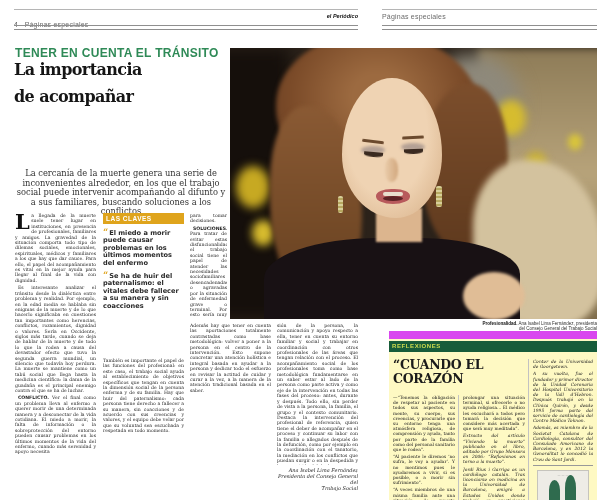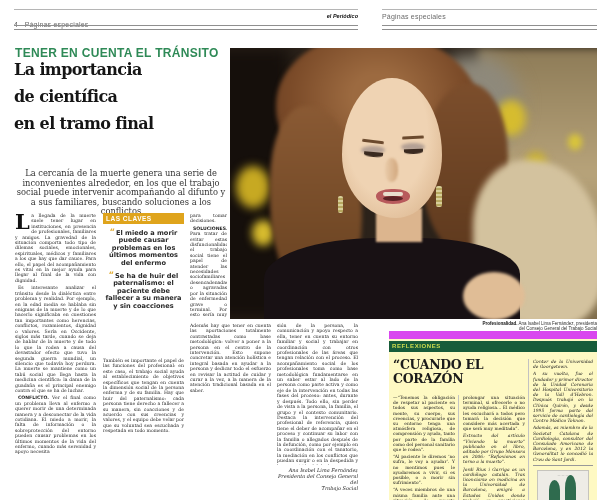--- a/index.html
+++ b/index.html
@@ -29,21 +29,21 @@
   .dropcap{float:left;font-family:"DejaVu Serif",serif;font-weight:bold;font-size:21px;
            line-height:17px;margin:0 1.5px 0 0;color:#111;}
   .signature{font-family:"DejaVu Serif",serif;font-style:italic;font-size:5px;line-height:6px;
              color:#222;text-align:right;}
 
   
   .claves{background:#fff;}
   .claves-bar{background:#dfa41c;color:#fff;font-weight:bold;font-size:6.5px;
               letter-spacing:.5px;padding:2px 3px;}
   .clave-item{margin-top:6px;font-family:"DejaVu Sans",sans-serif;font-weight:bold;
-              font-size:6.6px;line-height:7.4px;color:#2b2b2b;text-align:center;}
+              font-size:6.6px;line-height:7.4px;color:#2b2b2b;}
   .clave-q{color:#dfa41c;font-family:"DejaVu Serif",serif;font-size:9px;line-height:4px;
            margin-right:1px;}
 
   
   .caption{font-size:4.5px;line-height:5.4px;color:#333;text-align:right;}
   .caption b{color:#111;}
 
   
   .photo{left:230px;top:48px;width:367px;height:271px;background:#2b221a;overflow:hidden;}
   .photo div{position:absolute;}
@@ -127,35 +127,34 @@
   </div>
   <div class="abs hdr-double" style="left:14px;top:25px;width:344px;"></div>
 
   <div class="abs hdr-rule-top" style="left:382px;top:9px;width:215px;"></div>
   <div class="abs hdr-text" style="left:382px;top:13px;width:215px;">Páginas especiales</div>
   <div class="abs hdr-double" style="left:382px;top:25px;width:215px;"></div>
 
   <div class="abs kicker" style="left:15px;top:46px;width:215px;">TENER EN CUENTA EL TRÁNSITO</div>
   <div class="abs headline" style="left:14px;top:56px;width:222px;">
     <div>La importancia</div>
-    <div>de científica</div>
-    <div>en el tramo final</div>
+    <div>de acompañar</div>
   </div>
   <div class="abs standfirst" style="left:15px;top:169px;width:212px;text-align:center;">La cercanía de la muerte genera una serie de inconvenientes alrededor, en los que el trabajo social puede intervenir acompañando al difunto y a sus familiares, buscando soluciones a los conflictos</div>
 
   <div class="abs bodytxt" style="left:15px;top:213px;width:81px;height:276px;">
     <p class="first"><span class="dropcap">L</span><span>a llegada de la muerte suele tener lugar en instituciones, en presencia de profesionales, familiares y amigos. La gravedad de la situación comporta todo tipo de dilemas sociales, emocionales, espirituales, médicos y familiares a los que hay que dar cauce. Para ello, el papel del acompañamiento es vital en la mejor ayuda para llegar al final de la vida con dignidad.</span></p>
     <p><span>Es interesante analizar el tránsito desde la dialéctica entre problema y realidad. Por ejemplo, en la edad media se hablaba sin enigmas de la muerte y de lo que hacerlo significaba en cuestiones tan importantes como herencias, conflictos, rozamientos, dignidad o valores. Sería en Occidente, siglos más tarde, cuando se deja de hablar de la muerte y de todo lo que la rodea a causa del devastador efecto que tuvo la segunda guerra mundial, un silencio que todavía hoy perdura. La muerte se mantiene como un tabú social que llega hasta la medicina científica: la dama de la guadaña es el principal enemigo contra el que se ha de luchar.</span></p>
     <p><span class="lead-in">CONFLICTO.</span> <span>Ver el final como un problema lleva al enfermo a querer morir de una determinada manera y a desconectar de la vida cotidiana. El miedo a morir, la falta de información o la sobreprotección del entorno pueden causar problemas en los últimos momentos de la vida del enfermo, cuando más serenidad y apoyo necesita</span></p>
   </div>
 
   <div class="abs claves" style="left:103px;top:213px;width:81px;height:140px;">
     <div class="claves-bar">LAS CLAVES</div>
     <div class="clave-item"><span class="clave-q">“</span><span>El miedo a morir puede causar problemas en los últimos momentos del enfermo</span></div>
-    <div class="clave-item"><span class="clave-q">“</span><span>Se ha de huir del paternalismo: el paciente debe fallecer a su manera y sin coacciones</span></div>
+    <div class="clave-item"><span class="clave-q">“</span><span>Se ha de huir del paternalismo: el vitales debe fallecer a su manera y sin coacciones</span></div>
   </div>
 
   <div class="abs bodytxt" style="left:103px;top:358px;width:81px;height:131px;">
     <p class="first">También es importante el papel de las funciones del profesional: en este caso, el trabajo social ayuda al establecimiento de objetivos específicos que tengan en cuenta la dimensión social de la persona enferma y de su familia. Hay que huir del paternalismo: cada persona tiene derecho a fallecer a su manera, sin coacciones y de acuerdo con sus creencias y valores, y el equipo debe velar por que su voluntad sea escuchada y respetada en todo momento.</p>
   </div>
 
   <div class="abs bodytxt" style="left:190px;top:213px;width:37px;height:104px;">
     <p class="first">para tomar decisiones.</p>
     <p><span class="lead-in">SOLUCIONES.</span> <span>Para tratar de evitar estas disfuncionalidades, el trabajo social tiene el papel de atender las necesidades sociofamiliares desencadenadas o agravadas por la situación de enfermedad grave o terminal. Por esto sería muy importante apoyar la comunicación, optimizar la comprensión de los momentos vitales, mediar en conflictos familiares, atender las demandas derivadas de la toma de decisiones, intervenir ante problemas de comunicación e información con el enfermo, abordar el manejo de la información respecto a personas que presentan especial dificultad e intervenir ante situaciones de posible riesgo de claudicación de las personas cuidadoras.</span></p>
   </div>

